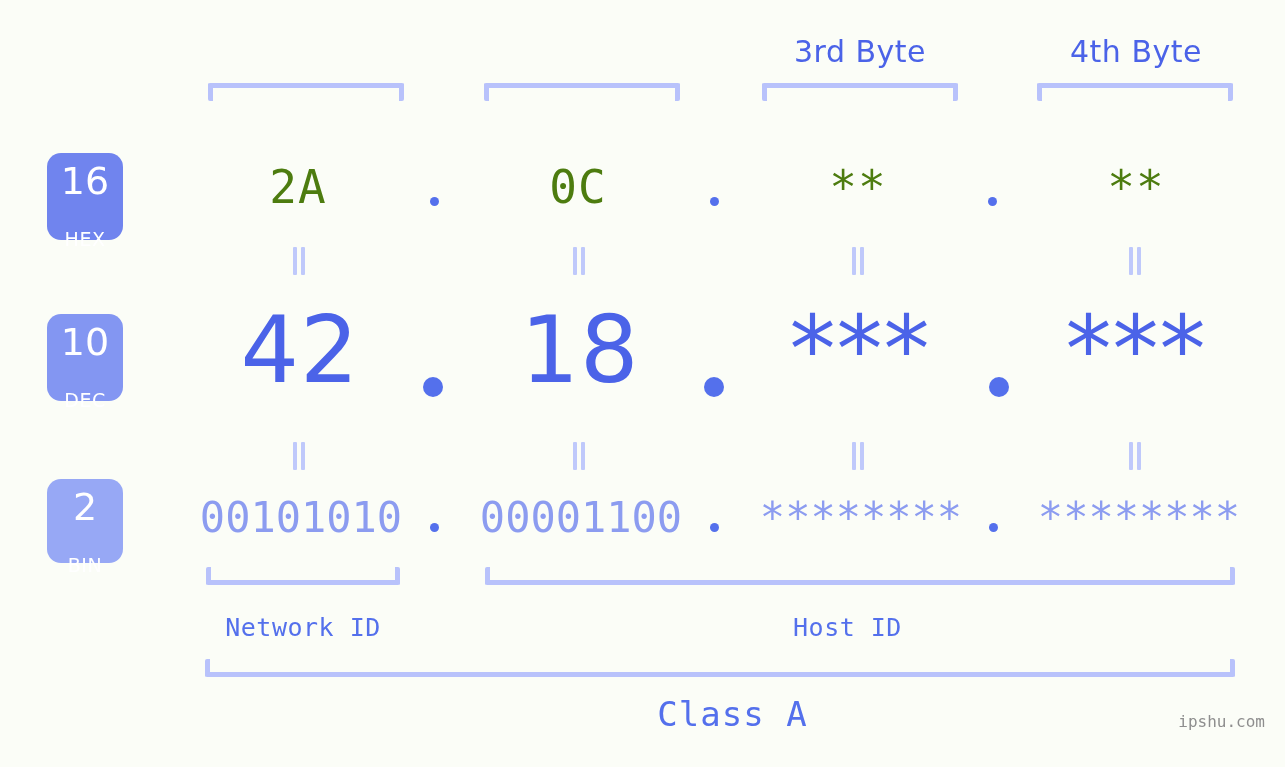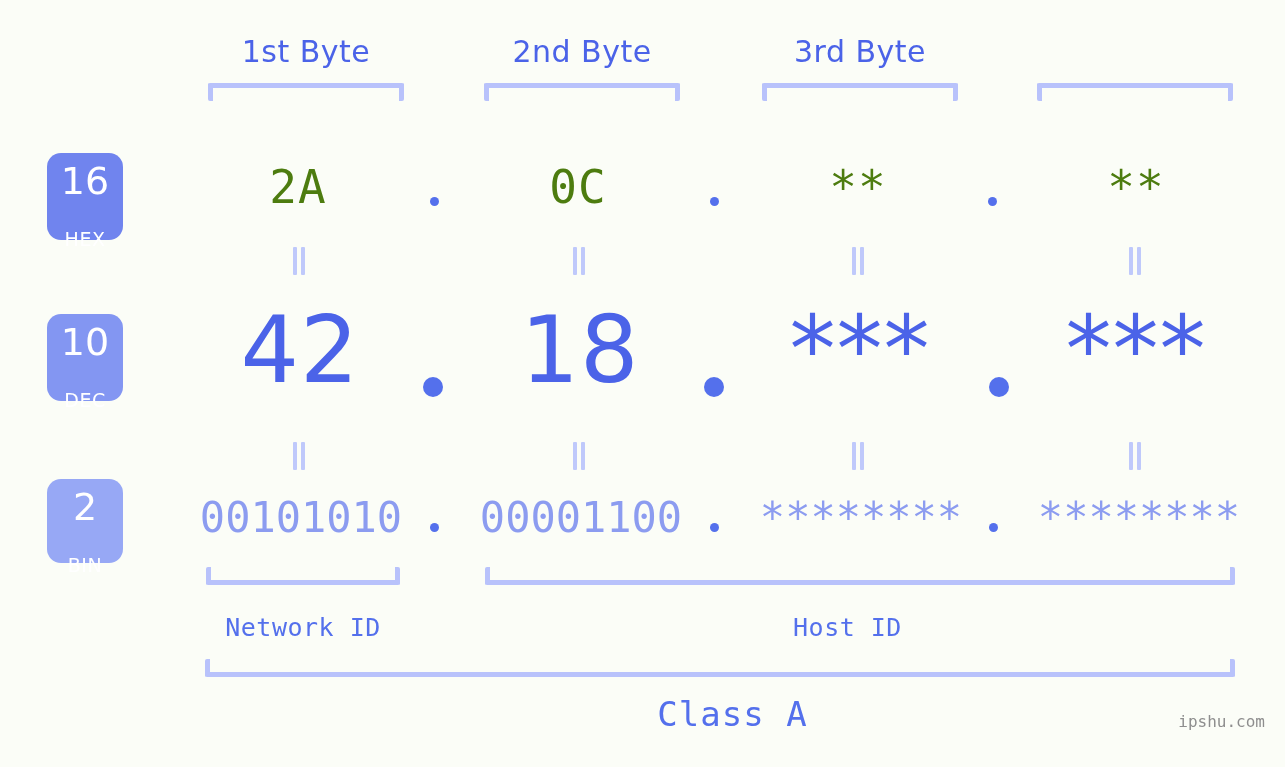--- a/index.html
+++ b/index.html
@@ -166,23 +166,22 @@
     color: #8e8e8e;
     letter-spacing: 0px;
     white-space: nowrap;
   }
 </style>
 </head>
 <body>
 
 <div id="stage">
 
-  <div class="byte-header" style="left:188px; width:236px;">1st Byte</div>
-  <div class="byte-header" style="left:464px; width:236px;">2nd Byte</div>
   <div class="byte-header" style="left:742px; width:236px;">3rd Byte</div>
+  <div class="byte-header" style="left:1018px; width:236px;">4th Byte</div>
 
   <div class="bracket bracket-down" style="left:208px; top:83px; width:196px;"></div>
   <div class="bracket bracket-down" style="left:484px; top:83px; width:196px;"></div>
   <div class="bracket bracket-down" style="left:762px; top:83px; width:196px;"></div>
   <div class="bracket bracket-down" style="left:1037px; top:83px; width:196px;"></div>
 
   <div class="base-badge" style="top:153px; height:87px; background:#7084ee;">
     <span class="num">16</span>
     <span class="abbr">HEX</span>
   </div>

